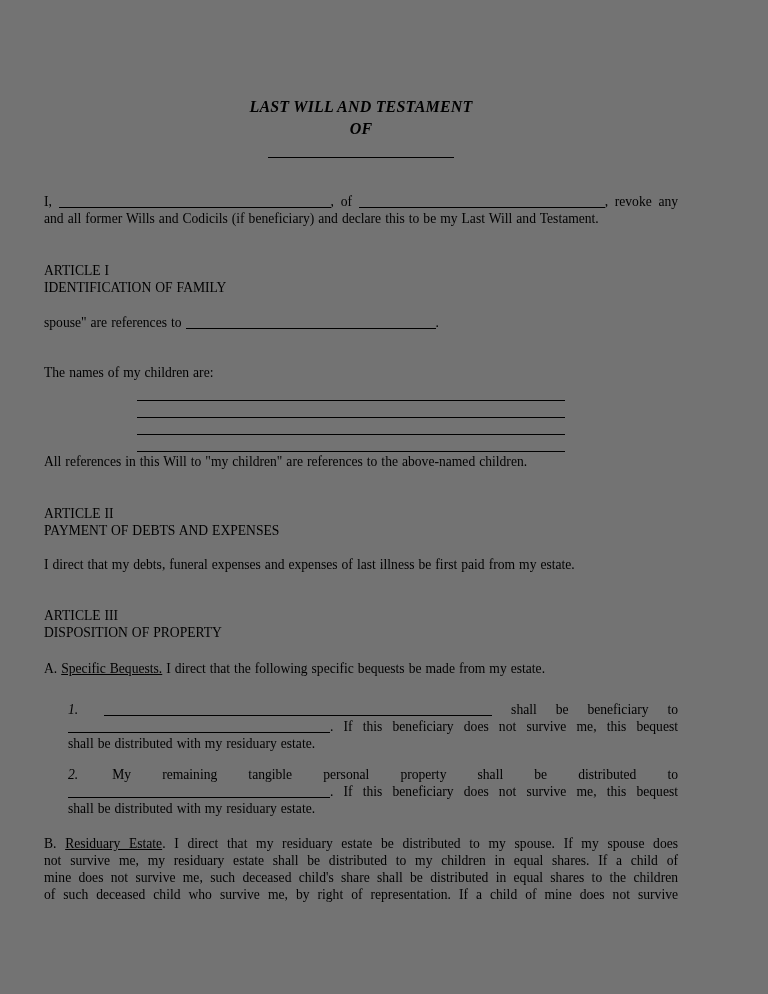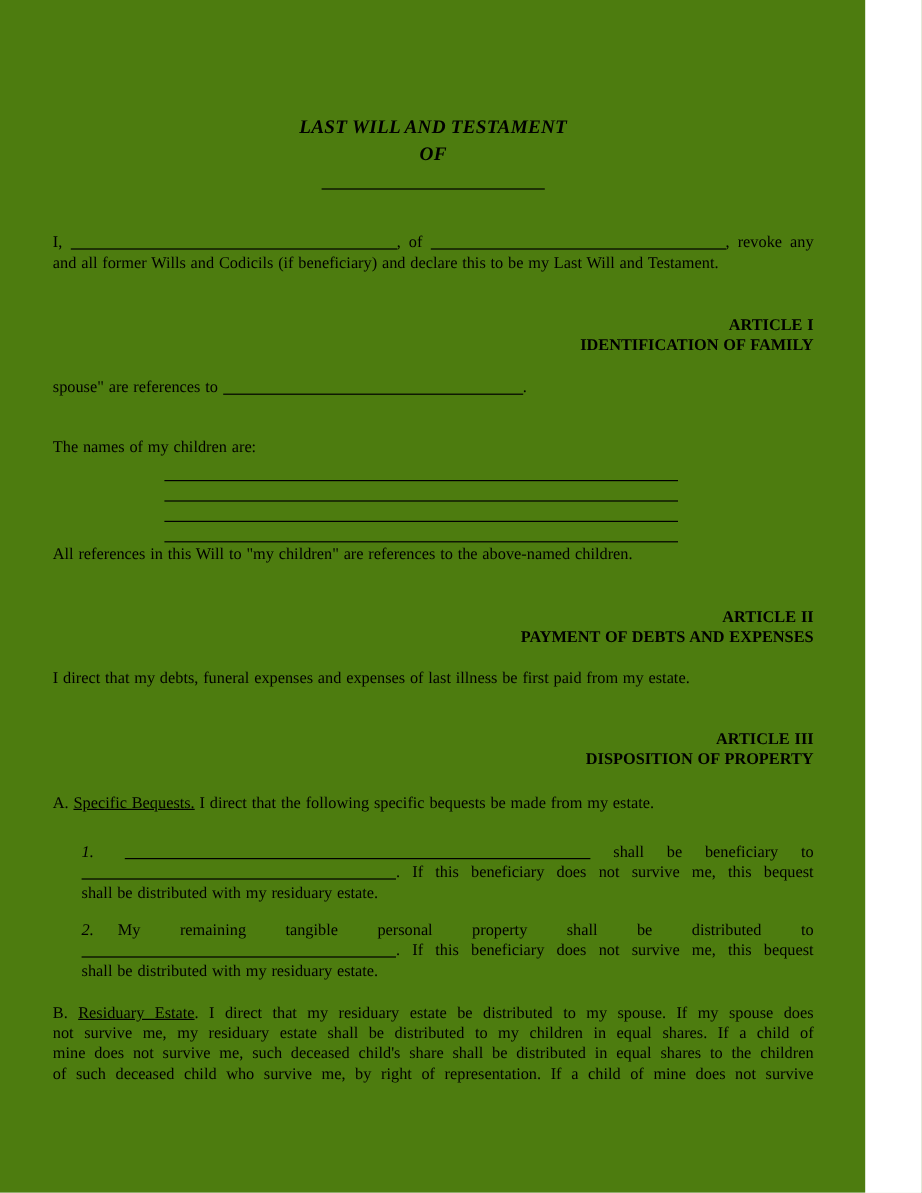--- a/index.html
+++ b/index.html
@@ -1,30 +1,29 @@
 <!DOCTYPE html>
 <html><head>
 <meta charset="utf-8">
 <style>
   html, body { margin: 0; padding: 0; background: #ffffff; }
   .page {
     position: relative;
-    width: 697px;
+    width: 768px;
     height: 994px;
-    background: #4d7c0f;
+    background: #737373;
     color: #000000;
     font-family: "Liberation Serif", "DejaVu Serif", serif;
     font-size: 13.6px;
     overflow: hidden;
-    padding-left: 24px;
   }
   .abs { position: absolute; left: 44px; width: 634px; }
   .line { line-height: 17px; height: 17px; word-spacing: 0.6px; }
   .jline { text-align: justify; text-align-last: justify; }
-  .bold { font-weight: bold; text-align: right; }
+  .bold { font-weight: normal; }
   .title {
     font-weight: bold;
     font-style: italic;
     font-size: 16px;
     text-align: center;
     letter-spacing: 0.2px;
     line-height: 20px;
   }
   .blank {
     display: inline-block;
@@ -89,21 +88,21 @@
 
   <div class="abs line" style="top:660px"><span>A.</span> <span class="u">Specific Bequests.</span> <span>I direct that the following specific bequests be made from my estate.</span></div>
 
   <div class="abs indent" style="top:701px">
     <div class="line jline"><span class="num">1.</span><span class="blank" style="width:388px; margin-left:26px"></span> <span>shall be beneficiary to</span></div>
     <div class="line jline"><span class="blank" style="width:262px"></span><span>.  If this beneficiary does not survive me, this bequest</span></div>
     <div class="line">shall be distributed with my residuary estate.</div>
   </div>
 
   <div class="abs indent" style="top:766px">
-    <div class="line jline"><span class="num">2.</span><span style="margin-left:20px">My remaining tangible personal property shall be distributed to</span></div>
+    <div class="line jline"><span class="num">2.</span><span style="margin-left:34px">My remaining tangible personal property shall be distributed to</span></div>
     <div class="line jline"><span class="blank" style="width:262px"></span><span>.  If this beneficiary does not survive me, this bequest</span></div>
     <div class="line">shall be distributed with my residuary estate.</div>
   </div>
 
   <div class="abs" style="top:835px">
     <div class="line jline"><span>B.</span> <span class="u">Residuary Estate</span><span>.  I direct that my residuary estate be distributed to my spouse.  If my spouse does</span></div>
     <div class="line jline">not survive me, my residuary estate shall be distributed to my children in equal shares.  If a child of</div>
     <div class="line jline">mine does not survive me, such deceased child's share shall be distributed in equal shares to the children</div>
     <div class="line jline">of such deceased child who survive me, by right of representation.  If a child of mine does not survive</div>
   </div>

